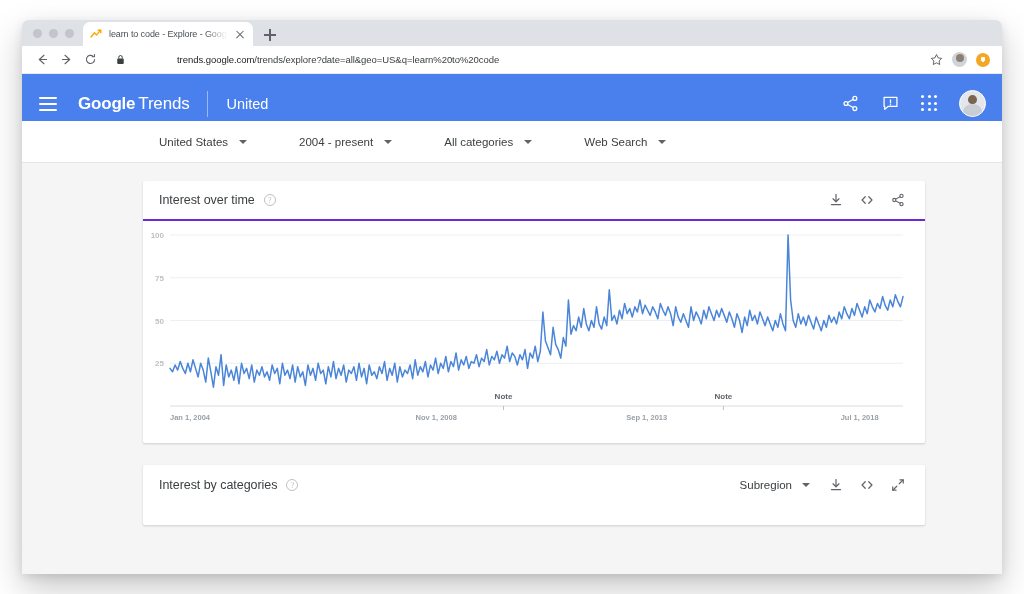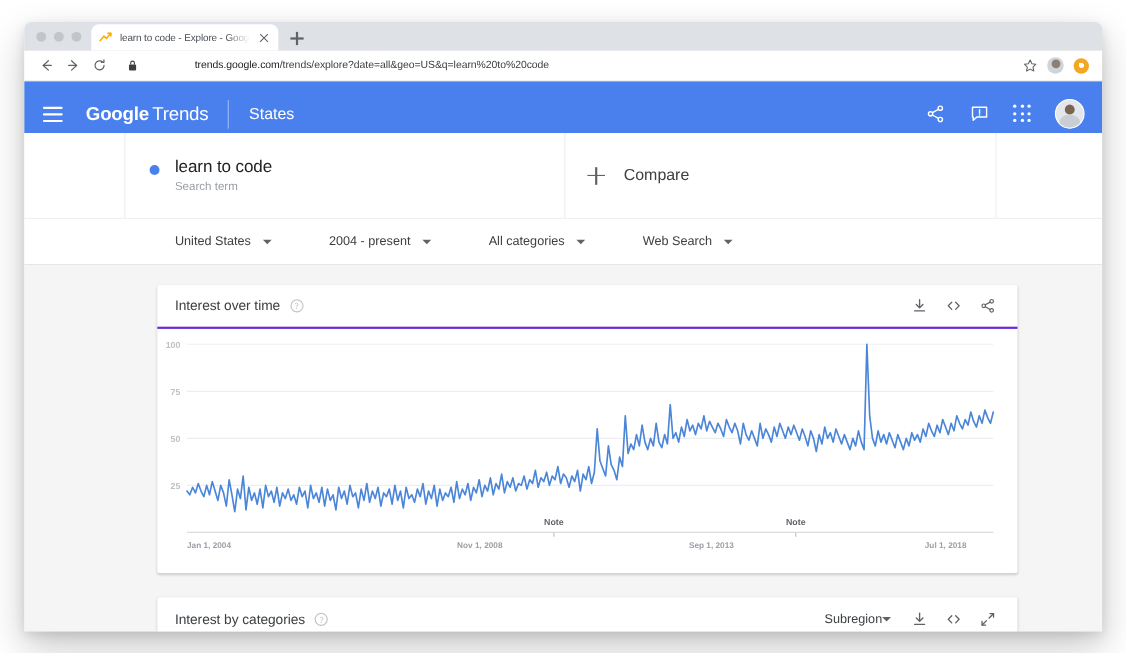--- a/index.html
+++ b/index.html
@@ -386,21 +386,21 @@
     padding: 0 20px 0 16px;
   }
   #subregion-right {
     margin-left: auto;
     display: flex;
     align-items: center;
     gap: 16px;
     color: #5f6368;
   }
   #subregion-select {
-    display: flex; align-items: center; gap: 0;
+    display: flex; align-items: center; gap: 10px;
     margin-right: 2px;
   }
   #subregion-select-label { font-size: 11.5px; color: #3c4043; }
 </style>
 </head>
 <body>
 
 <div id="app-frame">
 
   <div id="tab-strip">
@@ -460,21 +460,21 @@
   </div>
 
   <div id="trends-header">
     <span id="menu-icon">
         <i></i>
         <i></i>
         <i></i>
       </span>
     <span id="brand"><span class="brand-bold">Google</span><span class="brand-light">Trends</span></span>
     <span id="header-divider"></span>
-    <span id="explore-label">States</span>
+    <span id="explore-label">United</span>
 
     <span class="header-spacer"></span>
 
     <div class="header-actions">
       <span class="hdr-icon">
         <svg width="17" height="17" viewBox="0 0 18 18">
           <circle cx="13.6" cy="3.6" r="2.05" fill="none" stroke="currentColor" stroke-width="1.35"></circle>
           <circle cx="4.2" cy="9" r="2.05" fill="none" stroke="currentColor" stroke-width="1.35"></circle>
           <circle cx="13.6" cy="14.4" r="2.05" fill="none" stroke="currentColor" stroke-width="1.35"></circle>
           <path d="M6 7.9 L11.8 4.7 M6 10.1 L11.8 13.3" stroke="currentColor" stroke-width="1.35" stroke-linecap="round"></path>
@@ -500,35 +500,20 @@
       </span>
       <span id="account-avatar">
         <span class="av-head"></span>
           <span class="av-body"></span>
       </span>
     </div>
   </div>
 
   <div id="page-body">
 
-    <div id="term-bar">
-      <div id="term-gutter-left"></div>
-      <div id="term-card">
-        <span id="term-dot"></span>
-        <span id="term-text-block">
-          <span id="term-title">learn to code</span>
-          <span id="term-subtitle">Search term</span>
-        </span>
-      </div>
-      <div id="compare-card">
-        <span id="compare-plus"></span>
-        <span id="compare-label">Compare</span>
-      </div>
-      <div id="term-gutter-right"></div>
-    </div>
 
     <div id="filter-bar">
       <div class="filter-item">
         <span class="filter-label">United States</span>
         <span class="caret-down"></span>
       </div>
       <div class="filter-item">
         <span class="filter-label">2004 - present</span>
         <span class="caret-down"></span>
       </div>

